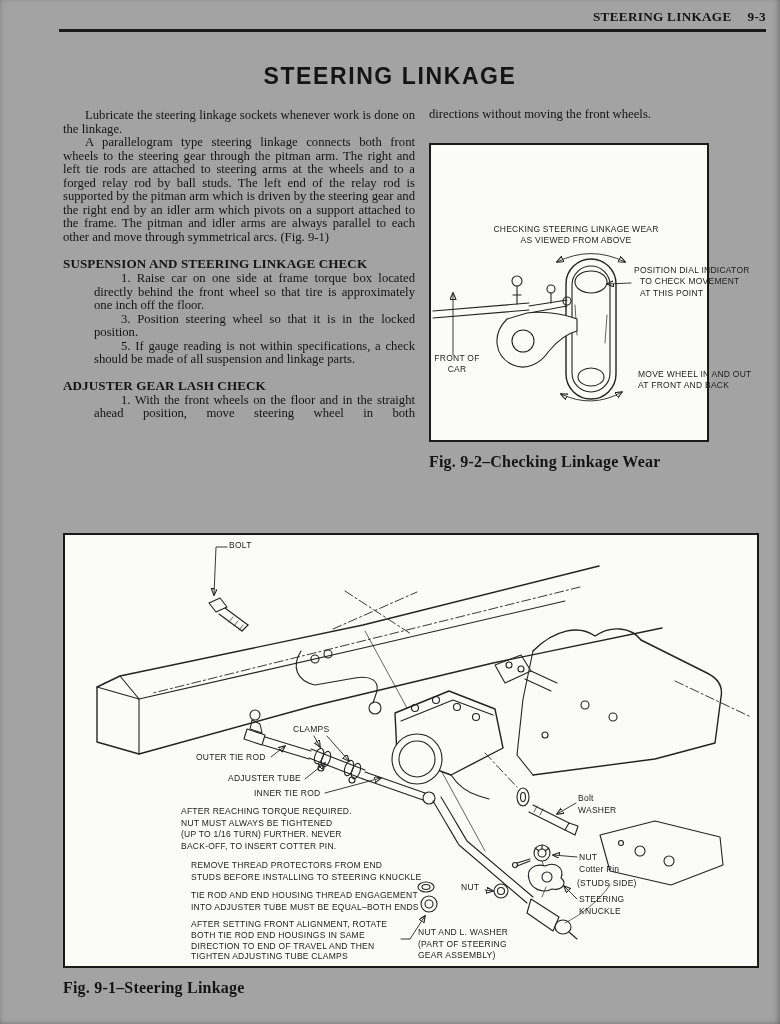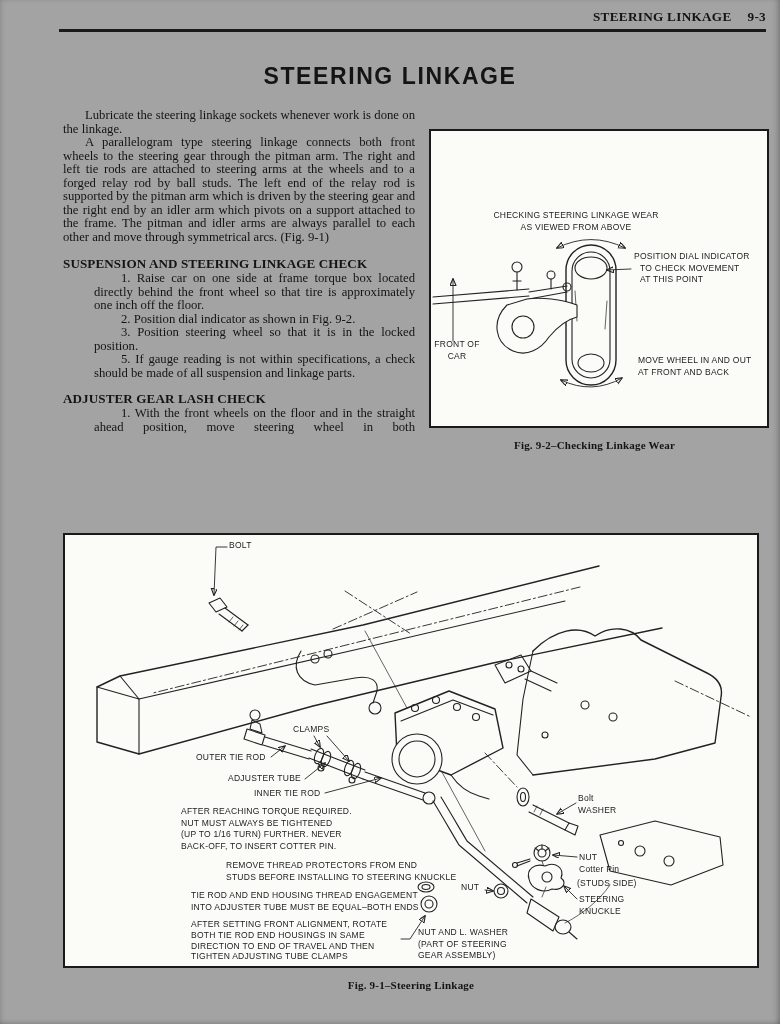--- a/index.html
+++ b/index.html
@@ -20,23 +20,23 @@
   .col-right{width:331px;}
   .body-p{margin:0;text-align:justify;font-size:12.7px;line-height:13.5px;}
   .ind{text-indent:22px;}
   .step{text-indent:27px;margin-left:31px;}
   .jlast{text-align-last:justify;}
   .sec-head{margin:0;font-size:13.1px;font-weight:700;line-height:14px;letter-spacing:.1px;}
   .mt13{margin-top:13px;} .mt12{margin-top:12px;} .mt1{margin-top:1px;}
   .note-p{margin-top:18px;}
   
   .figbox{border:2px solid #1a1a1a;position:relative;background:#fbfbf8;box-sizing:border-box;}
-  .fig92{margin-top:21px;width:340px;height:299px;}
+  .fig92{margin-top:21px;width:280px;height:299px;}
   .fig91{position:absolute;top:533px;left:63px;width:696px;height:435px;}
-  .figcap{font-weight:700;font-size:11px;text-align:center;letter-spacing:.2px;}
+  .figcap{font-weight:700;font-size:16px;letter-spacing:.2px;}
   .figcap92{margin-top:11px;}
   .figcap91{position:absolute;top:979px;left:63px;width:696px;}
   .art{position:absolute;left:0;top:0;}
   .lbl{position:absolute;font-family:"Liberation Sans",sans-serif;font-size:8.5px;
     letter-spacing:.25px;line-height:11.5px;color:#1b1b1b;white-space:nowrap;}
   .lbl .l2{padding-left:6px;}
   .ctr{text-align:center;}
   .notes{line-height:11.5px;}
   .notes-tight{line-height:10.8px;}
   svg line, svg path, svg circle, svg ellipse, svg rect{stroke:#222;fill:none;stroke-width:1.1;stroke-linecap:round;stroke-linejoin:round;}
@@ -58,29 +58,29 @@
 
   <div class="page-title">STEERING LINKAGE</div>
 
   <div class="cols">
     <div class="col-left">
       <p class="body-p ind mt1">Lubricate the steering linkage sockets whenever work is done on the linkage.</p>
       <p class="body-p ind">A parallelogram type steering linkage connects both front wheels to the steering gear through the pitman arm. The right and left tie rods are attached to steering arms at the wheels and to a forged relay rod by ball studs. The left end of the relay rod is supported by the pitman arm which is driven by the steering gear and the right end by an idler arm which pivots on a support attached to the frame. The pitman and idler arms are always parallel to each other and move through symmetrical arcs. (Fig. 9-1)</p>
 
       <h3 class="sec-head mt13">SUSPENSION AND STEERING LINKAGE CHECK</h3>
       <p class="body-p step mt1">1. Raise car on one side at frame torque box located directly behind the front wheel so that tire is approximately one inch off the floor.</p>
-      <p class="body-p step">2. Position dial indicator as shown in Fig. 9-2.</p>
       <p class="body-p step">3. Position steering wheel so that it is in the locked position.</p>
       <p class="body-p step">5. If gauge reading is not within specifications, a check should be made of all suspension and linkage parts.</p>
 
       <h3 class="sec-head mt12">ADJUSTER GEAR LASH CHECK</h3>
       <p class="body-p step jlast mt1">1. With the front wheels on the floor and in the straight ahead position, move steering wheel in both</p>
     </div>
 
     <div class="col-right">
+      <p class="body-p">directions without moving the front wheels.</p>
 
       <div class="figbox fig92">
         <svg class="art" width="327" height="295" viewBox="0 0 327 295">
           <defs>
             <marker id="a92" markerWidth="8" markerHeight="8" refX="6.5" refY="3" orient="auto" markerUnits="userSpaceOnUse">
               <path d="M0,0 L7,3 L0,6 Z" fill="#222" stroke="none"></path>
             </marker>
             <marker id="a92r" markerWidth="8" markerHeight="8" refX="6.5" refY="3" orient="auto-start-reverse" markerUnits="userSpaceOnUse">
               <path d="M0,0 L7,3 L0,6 Z" fill="#222" stroke="none"></path>
             </marker>
@@ -297,21 +297,21 @@
     <div class="lbl" style="left:131px;top:217px;">OUTER TIE ROD</div>
     <div class="lbl" style="left:163px;top:238px;">ADJUSTER TUBE</div>
     <div class="lbl" style="left:189px;top:253px;">INNER TIE ROD</div>
 
     <div class="lbl notes" style="left:116px;top:271px;">
       <div>AFTER REACHING TORQUE REQUIRED.</div>
       <div>NUT MUST ALWAYS BE TIGHTENED</div>
       <div>(UP TO 1/16 TURN) FURTHER. NEVER</div>
       <div>BACK-OFF, TO INSERT COTTER PIN.</div>
     </div>
-    <div class="lbl notes" style="left:126px;top:325px;margin-left:35px;">
+    <div class="lbl notes" style="left:126px;top:325px;">
       <div>REMOVE THREAD PROTECTORS FROM END</div>
       <div>STUDS BEFORE INSTALLING TO STEERING KNUCKLE</div>
     </div>
     <div class="lbl notes" style="left:126px;top:355px;">
       <div>TIE ROD AND END HOUSING THREAD ENGAGEMENT</div>
       <div>INTO ADJUSTER TUBE MUST BE EQUAL–BOTH ENDS</div>
     </div>
     <div class="lbl notes-tight" style="left:126px;top:384px;">
       <div>AFTER SETTING FRONT ALIGNMENT, ROTATE</div>
       <div>BOTH TIE ROD END HOUSINGS IN SAME</div>

